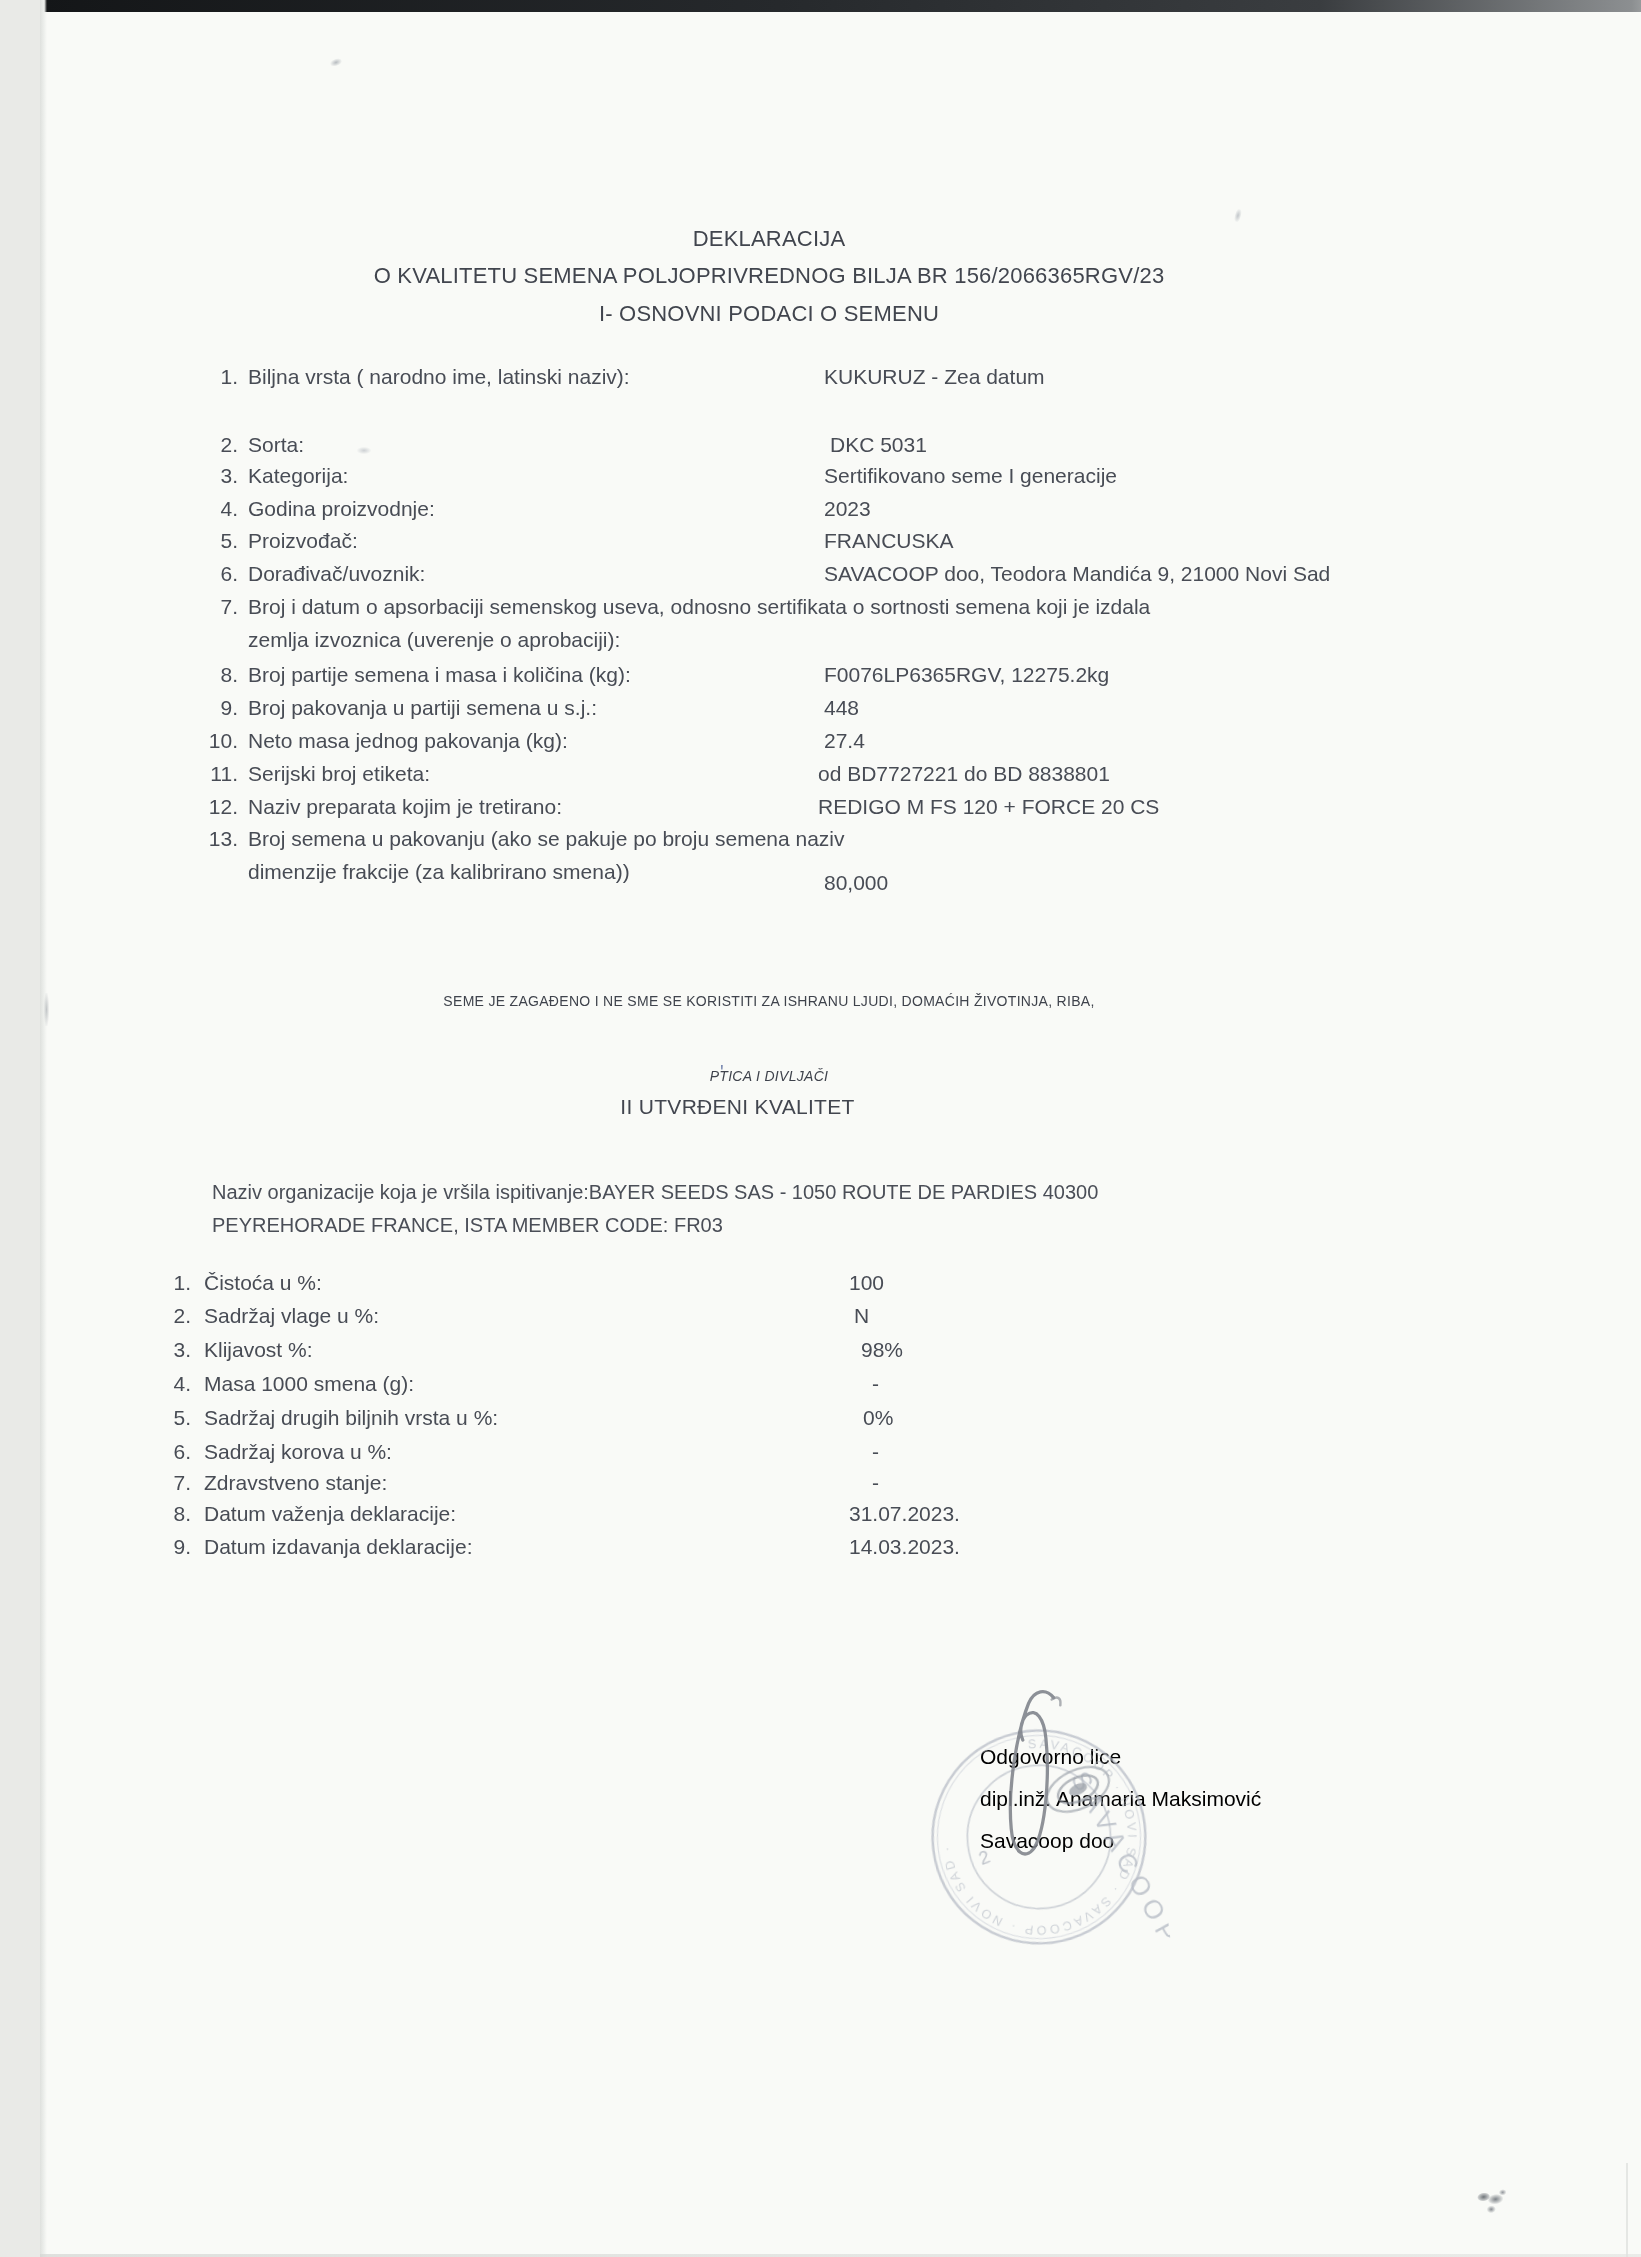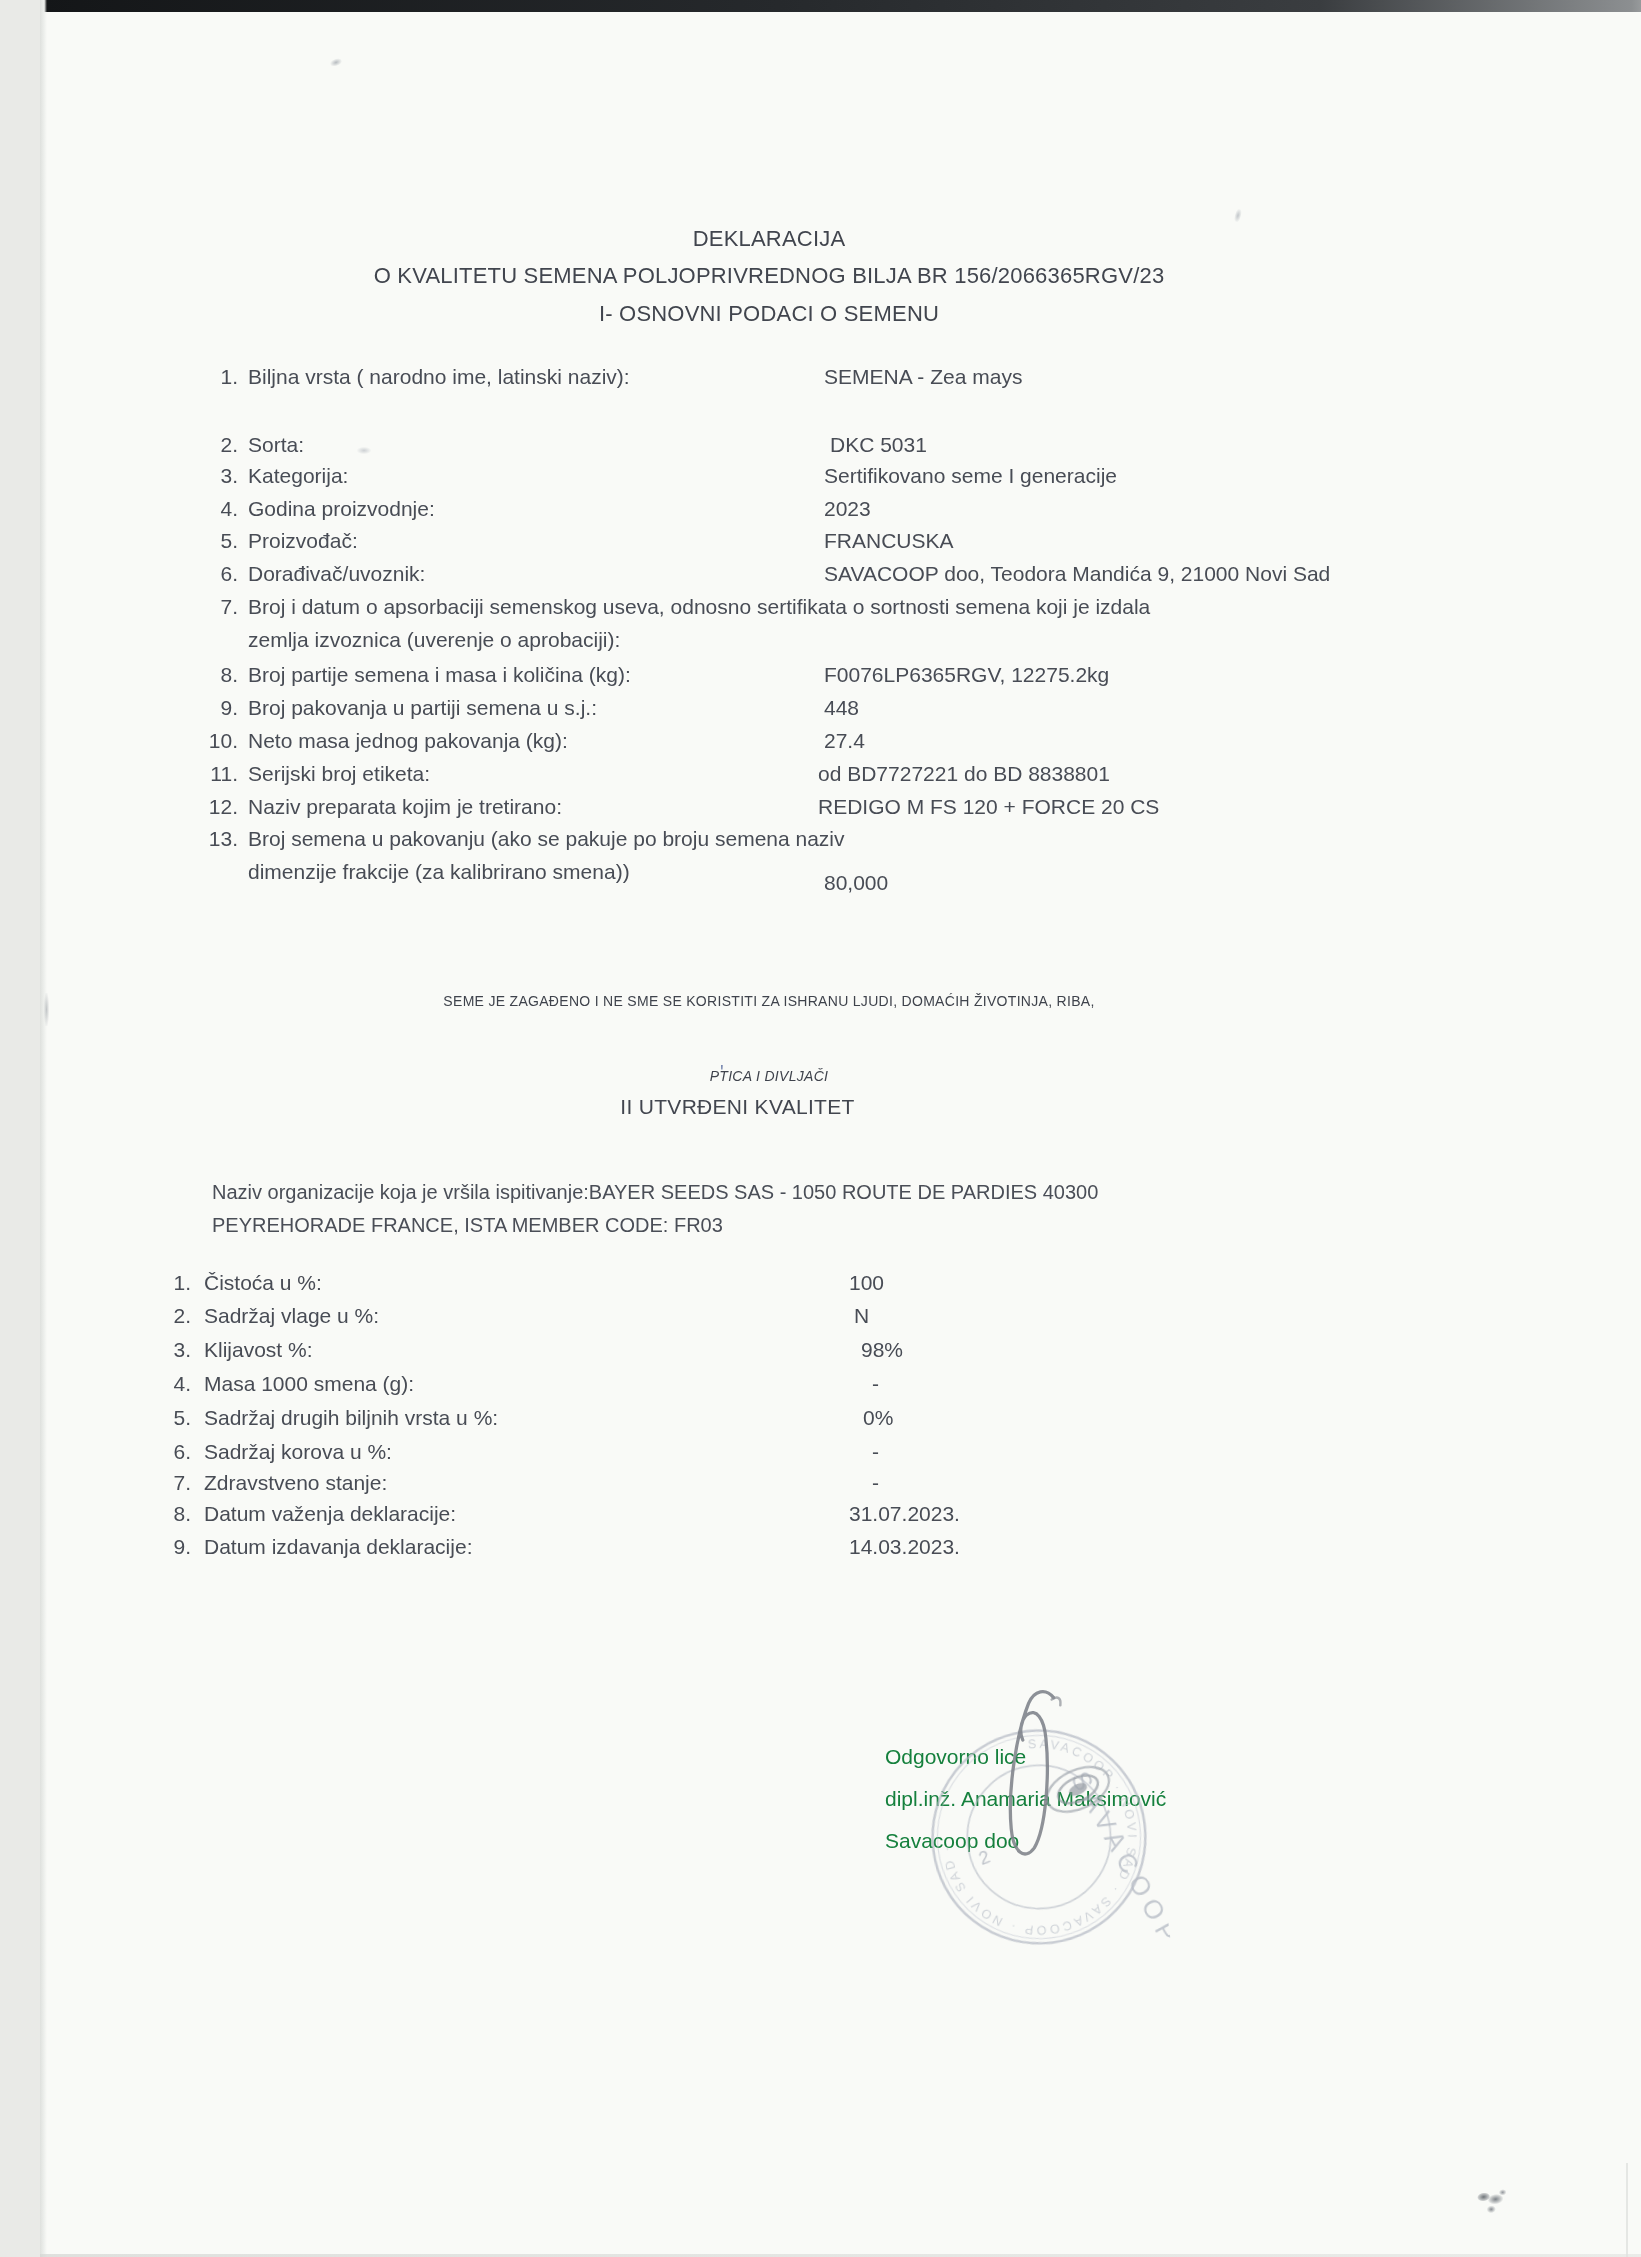--- a/index.html
+++ b/index.html
@@ -52,21 +52,21 @@
     font-size:19.3px;color:#5b6da0;opacity:.8;
   }
   .heading2{
     position:absolute;left:0;top:1095px;width:1395px;text-align:center;
     font-size:21px;color:#42464f;letter-spacing:0.3px;
   }
   .orgnote{
     position:absolute;left:172px;top:1176px;width:994px;
     font-size:20px;line-height:33px;color:#4a4e57;
   }
-  .sigblock{position:absolute;left:845px;top:1736px;font-size:21px;line-height:42px;color:#15803d;}
+  .sigblock{position:absolute;left:940px;top:1736px;font-size:21px;line-height:42px;color:#000000;}
   .sigblock div{white-space:nowrap;}
   .stamp{
     position:absolute;left:881px;top:1719px;width:236px;height:236px;
     transform:rotate(-7deg);
     opacity:.85;
   }
   .sigsvg{position:absolute;left:925px;top:1682px;width:130px;height:193px;}
   .artifact{position:absolute;}
   .smudge{
     left:1431px;top:2188px;width:44px;height:29px;
@@ -94,21 +94,21 @@
 
   <div class="titleblock">
     <div class="t1">DEKLARACIJA</div>
     <div class="t2">O KVALITETU SEMENA POLJOPRIVREDNOG BILJA BR 156/2066365RGV/23</div>
     <div class="t3">I- OSNOVNI PODACI O SEMENU</div>
   </div>
 
   <div class="row s1" style="top:365px">
     <span class="num">1.</span>
     <span class="label">Biljna vrsta ( narodno ime, latinski naziv):</span>
-    <span class="value">SEMENA - Zea mays</span>
+    <span class="value">KUKURUZ - Zea datum</span>
   </div>
   <div class="row s1" style="top:433px">
     <span class="num">2.</span>
     <span class="label">Sorta:</span>
     <span class="value" style="left:790px">DKC 5031</span>
   </div>
   <div class="row s1" style="top:464px">
     <span class="num">3.</span>
     <span class="label">Kategorija:</span>
     <span class="value">Sertifikovano seme I generacije</span>

